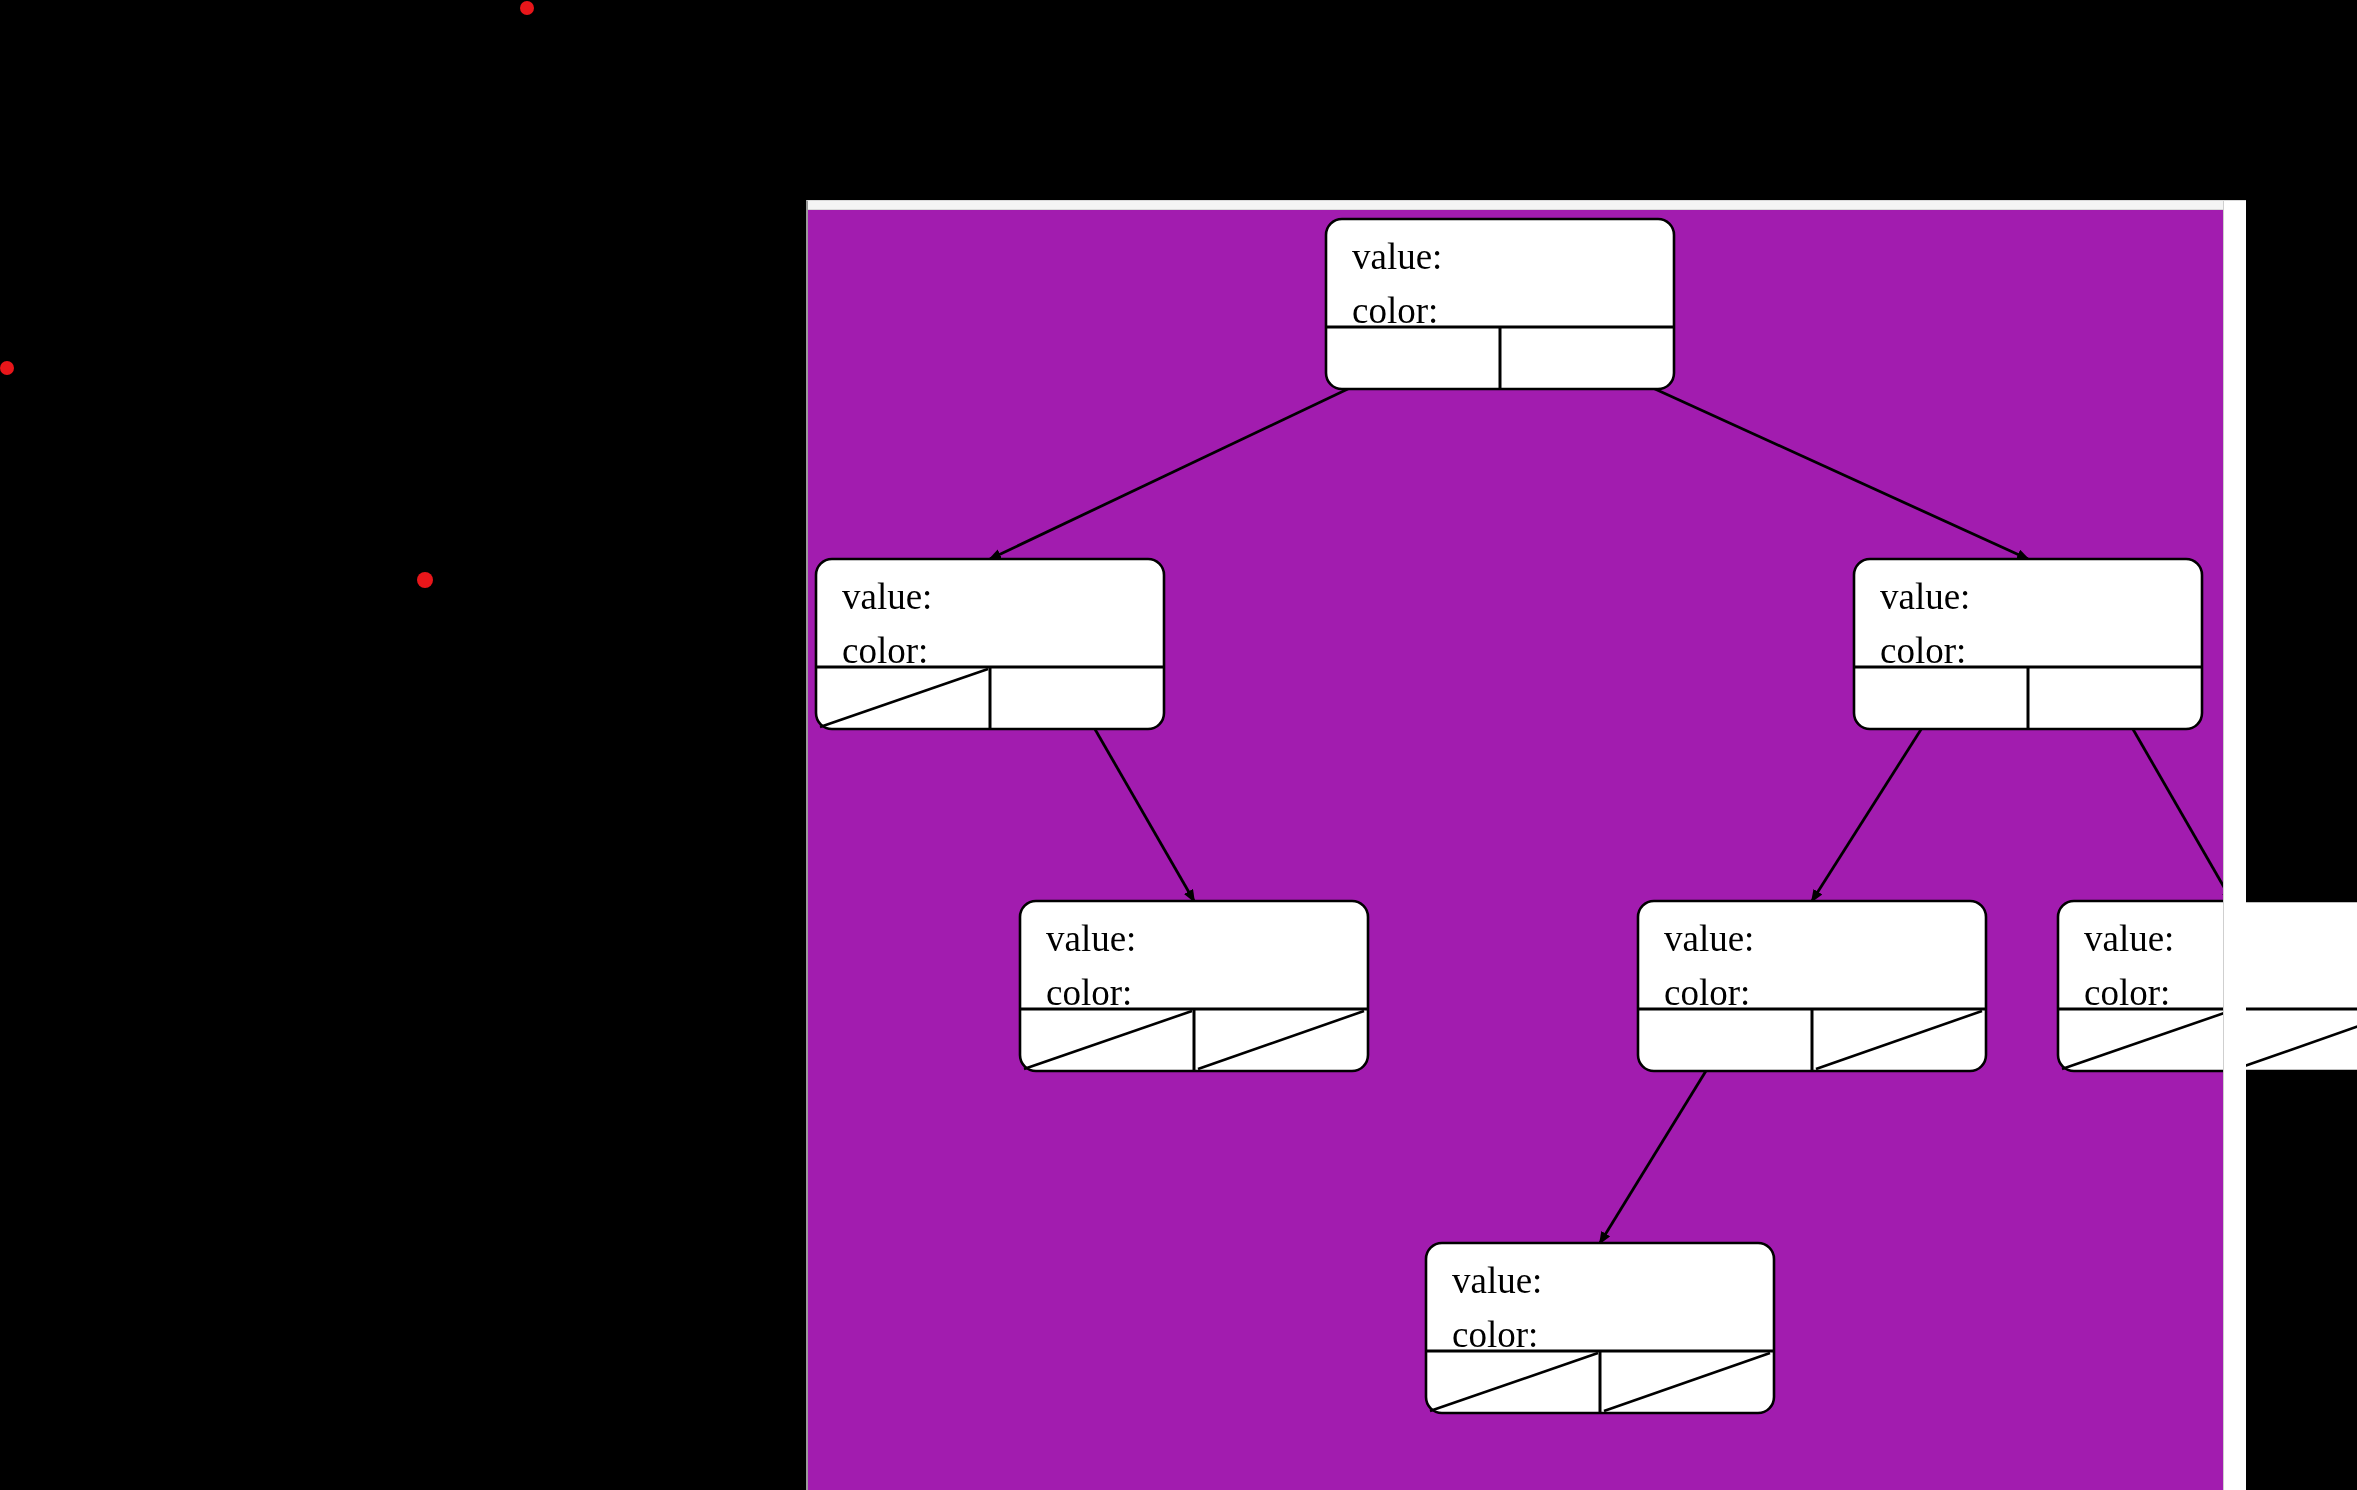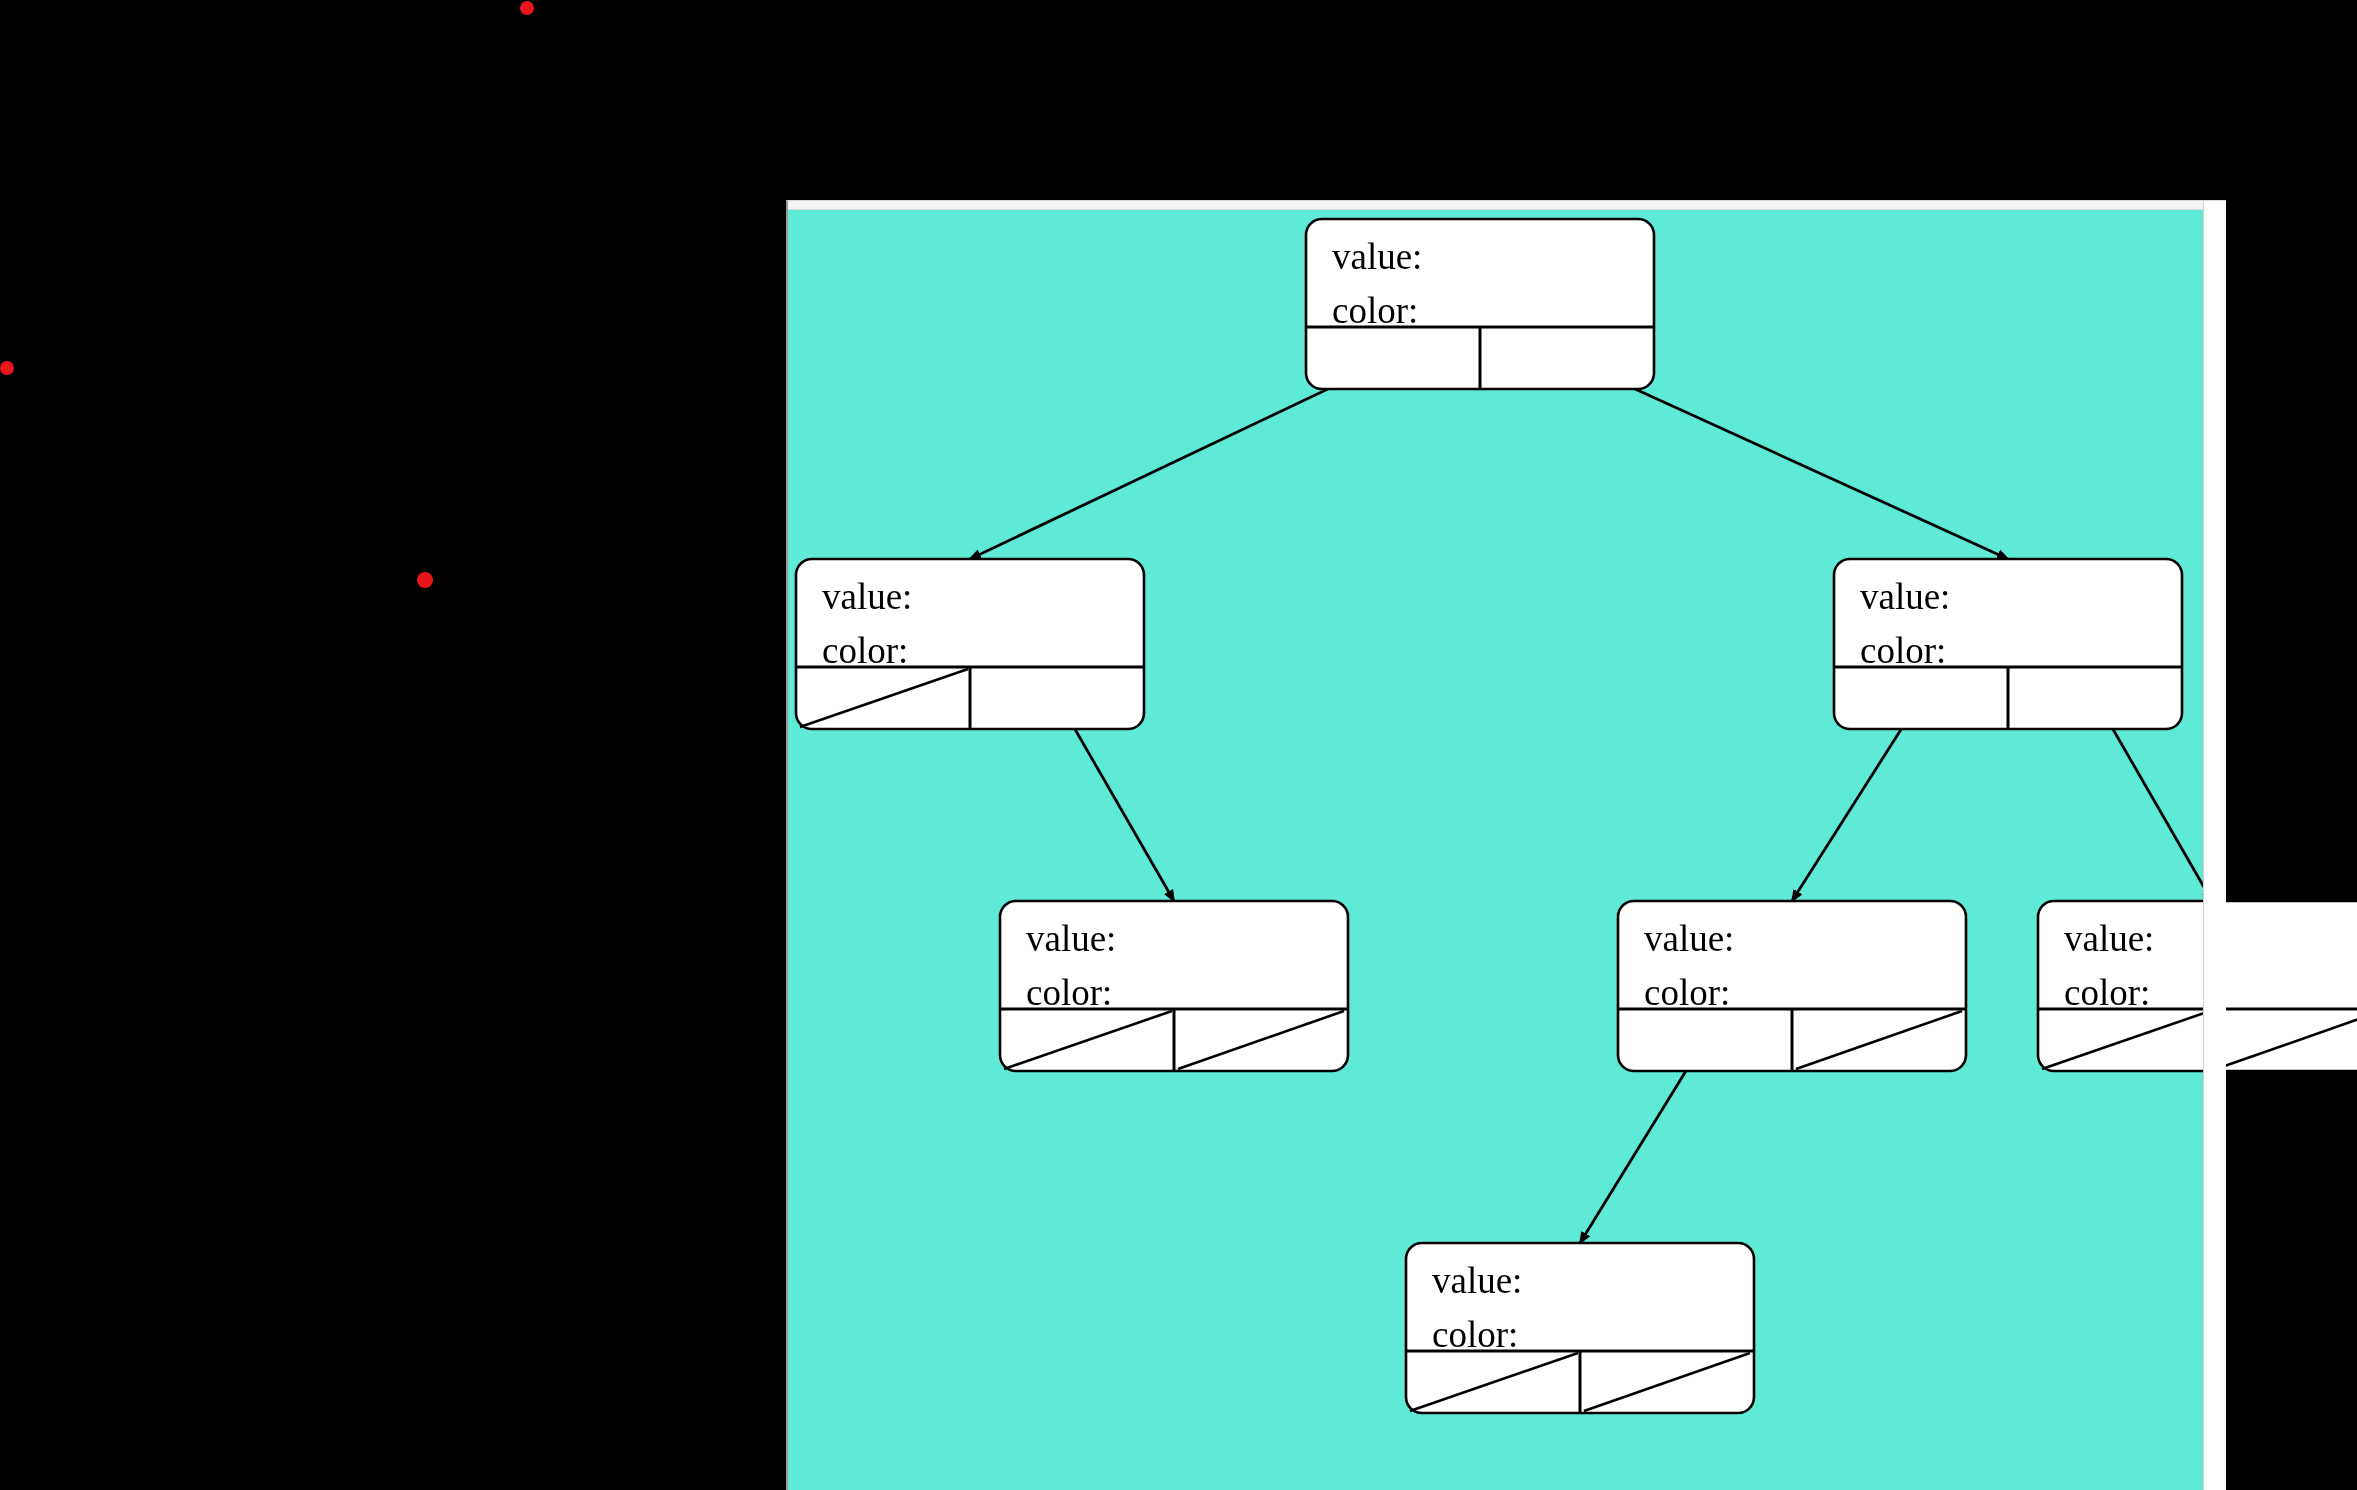--- a/index.html
+++ b/index.html
@@ -9,23 +9,23 @@
     position:relative;
   }
   #root-canvas{position:absolute;left:0;top:0;width:2357px;height:1490px;background:#000000;}
 
   
   .marker-dot{position:absolute;border-radius:50%;background:#e8161a;}
 
   
   #doc-panel{
     position:absolute;
-    left:786px;top:200px;
+    left:806px;top:200px;
     width:1440px;height:1290px;
-    background:#5eead4;
+    background:#a21caf;
     box-sizing:border-box;
     border-left:2px solid #9a9a9a;
     border-top:1px solid #d9d9d9;
   }
   #doc-panel-topstrip{
     position:absolute;left:0;top:0;width:100%;height:8px;
     background:#f4f4f4;border-bottom:1px solid #dadada;
   }
   #doc-panel-rightrail{
     position:absolute;right:0;top:0;width:22px;height:100%;

